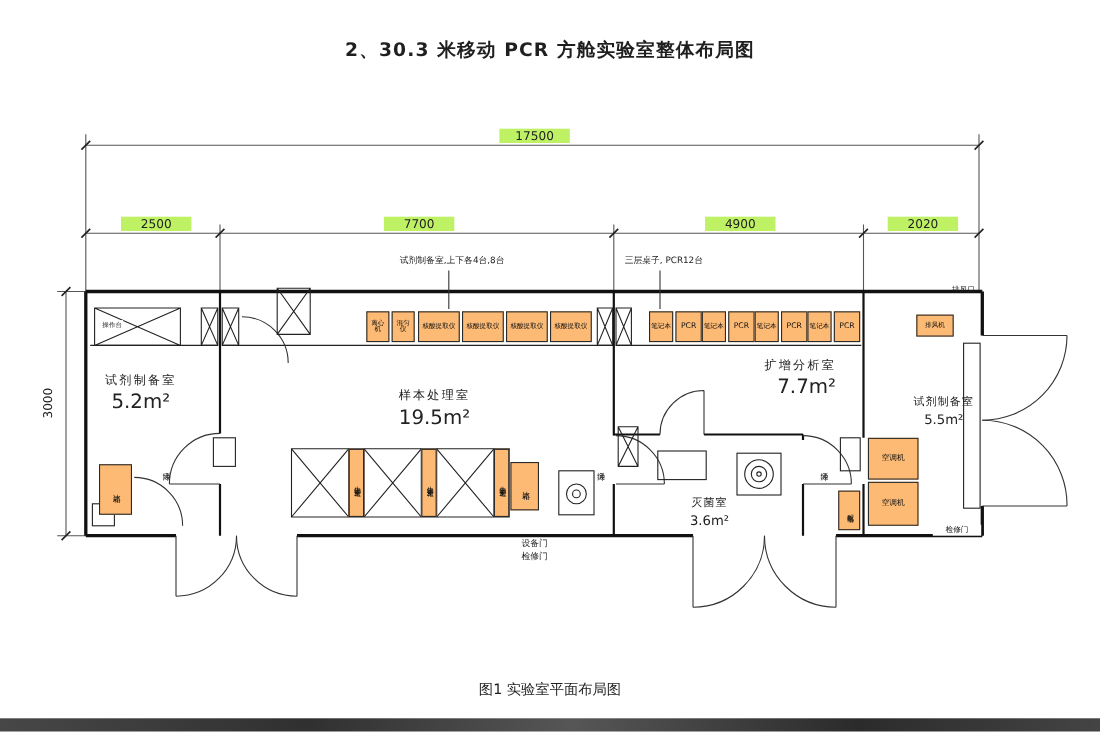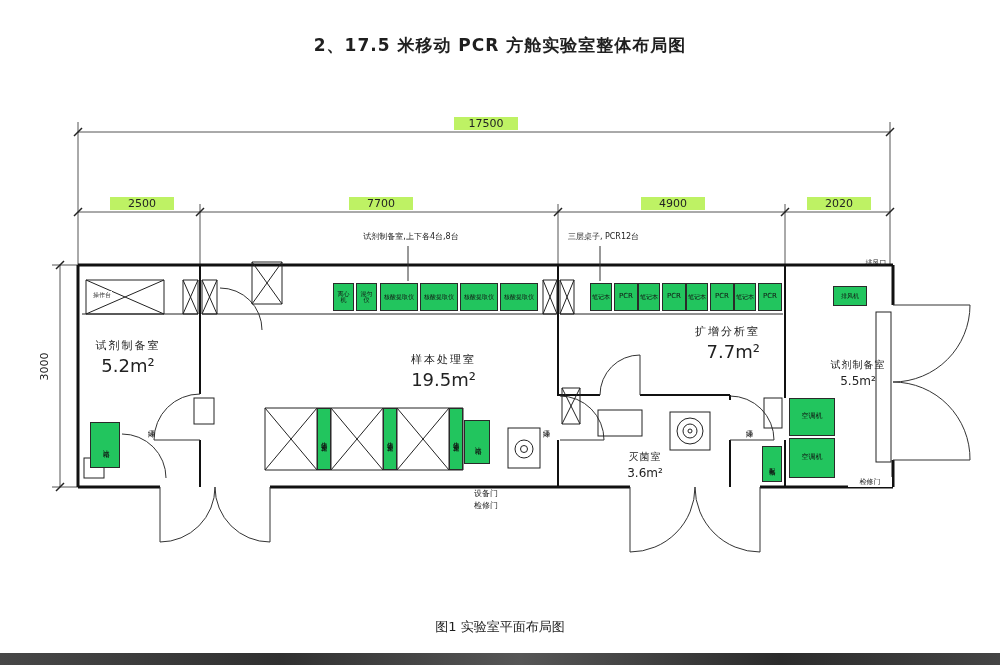--- a/index.html
+++ b/index.html
@@ -2,21 +2,21 @@
 <html><head>
 <meta charset="utf-8">
 <style>
   html,body{margin:0;padding:0;background:#ffffff;}
   body{width:1000px;height:665px;overflow:hidden;font-family:"DejaVu Sans","Liberation Sans",sans-serif;color:#1a1a1a;}
   .canvas{position:relative;width:1000px;height:665px;background:#fff;}
   .lbl{position:absolute;color:#1f1f1f;white-space:nowrap;}
   .ctr{text-align:center;}
   .dim{font-size:11px;background:#bef264;padding:0 2px;color:#222;}
   .vert{writing-mode:vertical-rl;text-orientation:upright;letter-spacing:1px;}
-  .eqbox{position:absolute;border:1px solid #2a2a2a;background:#22c55e;display:flex;align-items:center;justify-content:center;
+  .eqbox{position:absolute;border:1px solid #2a2a2a;background:#fdba74;display:flex;align-items:center;justify-content:center;
          text-align:center;overflow:hidden;line-height:1.05;box-sizing:border-box;color:#111;padding:0 1px;}
   .room{position:absolute;text-align:center;color:#222;}
   .room .nm{font-size:11px;letter-spacing:2px;}
   .room .ar{font-size:18px;margin-top:2px;}
   .room.small .nm{font-size:10px;letter-spacing:1px;}
   .room.small .ar{font-size:12px;}
   .note{font-size:8px;color:#222;}
   svg{position:absolute;left:0;top:0;}
 </style>
 </head>
@@ -102,37 +102,37 @@
       <circle cx="690" cy="431" r="7"></circle>
       <circle cx="690" cy="431" r="2"></circle>
     </g>
 
     <g stroke="#333" stroke-width="1" fill="none">
       <path d="M408 246 V281"></path>
       <path d="M600 246 V281"></path>
     </g>
   </svg>
 
-  <div class="lbl ctr" style="left:0;right:0;top:34px;font-size:17px;font-weight:bold;letter-spacing:1px;">2、17.5 米移动 PCR 方舱实验室整体布局图</div>
+  <div class="lbl ctr" style="left:0;right:0;top:34px;font-size:17px;font-weight:bold;letter-spacing:1px;">2、30.3 米移动 PCR 方舱实验室整体布局图</div>
 
   <div class="lbl dim ctr" style="left:454px;top:117px;width:60px;">17500</div>
   <div class="lbl dim ctr" style="left:110px;top:197px;width:60px;">2500</div>
   <div class="lbl dim ctr" style="left:349px;top:197px;width:60px;">7700</div>
   <div class="lbl dim ctr" style="left:641px;top:197px;width:60px;">4900</div>
   <div class="lbl dim ctr" style="left:807px;top:197px;width:60px;">2020</div>
   <div class="lbl dim ctr" style="left:20px;top:360px;width:44px;transform:rotate(-90deg);background:transparent;">3000</div>
 
   <div class="lbl note ctr" style="left:356px;top:231px;width:110px;">试剂制备室,上下各4台,8台</div>
   <div class="lbl note ctr" style="left:556px;top:231px;width:95px;">三层桌子, PCR12台</div>
 
   <div class="room" style="left:78px;top:338px;width:100px;">
     <div class="nm">试剂制备室</div>
     <div class="ar">5.2m²</div>
   </div>
-  <div class="room" style="left:346px;top:352px;width:130px;text-align:right;">
+  <div class="room" style="left:330px;top:352px;width:130px;">
     <div class="nm">样本处理室</div>
     <div class="ar">19.5m²</div>
   </div>
   <div class="room" style="left:630px;top:324px;width:130px;text-align:right;">
     <div class="nm">扩增分析室</div>
     <div class="ar">7.7m²</div>
   </div>
   <div class="room small" style="left:602px;top:430px;width:86px;margin-top:20px;">
     <div class="nm">灭菌室</div>
     <div class="ar">3.6m²</div>

